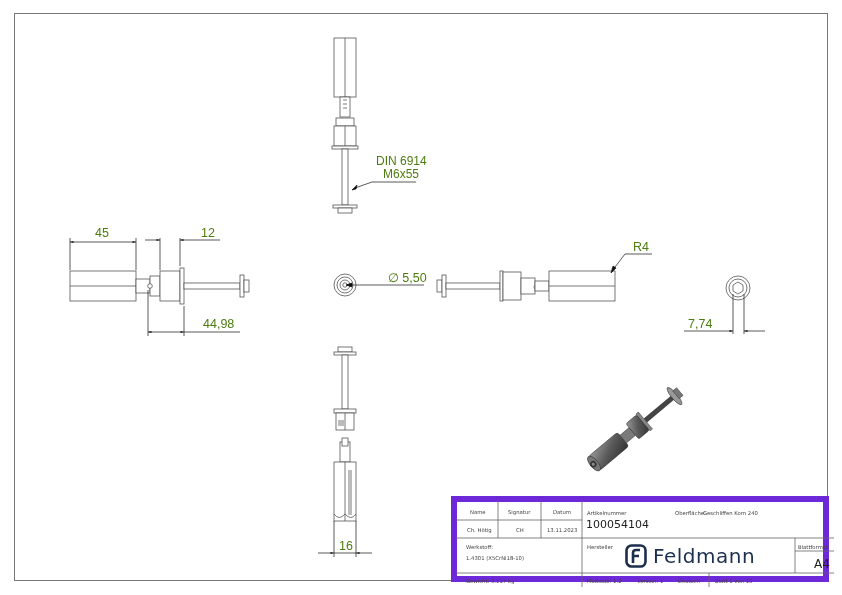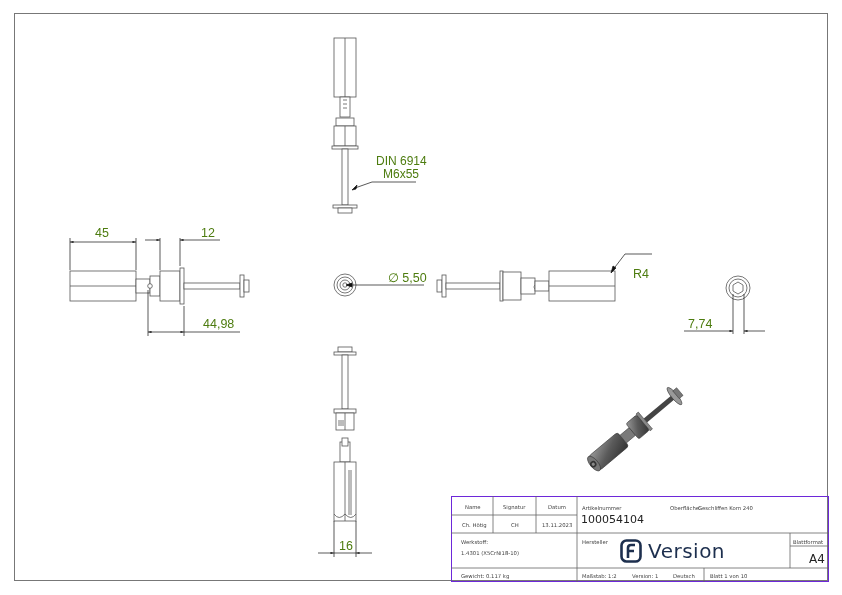--- a/index.html
+++ b/index.html
@@ -1,20 +1,20 @@
 <!DOCTYPE html>
 <html><head>
 <meta charset="utf-8">
 <style>
   html,body{margin:0;padding:0;background:#fff;}
   body{width:842px;height:595px;position:relative;overflow:hidden;font-family:"DejaVu Sans",sans-serif;color:#222;}
   .frame{position:absolute;left:14px;top:13px;width:814px;height:568px;border:1px solid #777;box-sizing:border-box;}
   svg.draw{position:absolute;left:0;top:0;}
   .dim{position:absolute;font-family:Liberation Sans, sans-serif;font-size:12.5px;color:#4d7c0f;line-height:1;white-space:nowrap;text-align:center;}
-  .tb{position:absolute;left:451px;top:496px;width:378px;height:86px;border:1px solid #6d28d9;box-sizing:border-box;font-size:5.5px;color:#444;}
+  .tb{position:absolute;left:451px;top:496px;width:378px;height:86px;border:6px solid #6d28d9;box-sizing:border-box;font-size:5.5px;color:#444;}
   .tiny{font-size:5.3px;color:#444;position:absolute;white-space:nowrap;}
   .big{font-size:11px;color:#222;position:absolute;white-space:nowrap;}
   .logo{position:absolute;display:flex;align-items:center;gap:6px;}
   .logo-text{font-size:20px;color:#1d2f4e;letter-spacing:0.5px;font-family:"DejaVu Sans",sans-serif;}
 </style>
 </head>
 <body>
 
 <div class="frame"></div>
 
@@ -157,21 +157,21 @@
       <ellipse cx="45" cy="0" rx="3" ry="11" fill="#999" stroke="#333" stroke-width="0.6"></ellipse>
       <rect x="47" y="-5" width="5" height="10" fill="#777" stroke="#333" stroke-width="0.5"></rect>
     </g>
   </g>
 </svg>
 
 <div class="dim" style="left:95px;top:227px;">45</div>
 <div class="dim" style="left:201px;top:227px;">12</div>
 <div class="dim" style="left:203px;top:318px;">44,98</div>
 <div class="dim" style="left:388px;top:272px;">∅ 5,50</div>
-<div class="dim" style="left:633px;top:241px;margin-top:27px;">R4</div>
+<div class="dim" style="left:633px;top:241px;">R4</div>
 <div class="dim" style="left:688px;top:318px;">7,74</div>
 <div class="dim" style="left:339px;top:540px;">16</div>
 <div class="dim" style="left:376px;top:155px;font-size:12px;">DIN 6914</div>
 <div class="dim" style="left:383px;top:168px;font-size:12px;">M6x55</div>
 
 <div class="tb">
   <svg width="378" height="86" style="position:absolute;left:-1px;top:-1px;">
     <g stroke="#666" stroke-width="0.8">
       <line x1="0" y1="19" x2="126" y2="19"></line>
       <line x1="0" y1="37" x2="378" y2="37"></line>
@@ -199,21 +199,21 @@
 
   <div class="tiny" style="left:9px;top:42px;">Werkstoff:</div>
   <div class="tiny" style="left:9px;top:53px;">1.4301 (X5CrNi18-10)</div>
 
   <div class="tiny" style="left:130px;top:42px;">Hersteller</div>
   <div class="logo" style="left:168px;top:42px;">
     <svg width="22" height="24" viewBox="0 0 22 24">
       <rect x="1.5" y="1.5" width="19" height="21" rx="5" fill="none" stroke="#1d2f4e" stroke-width="2.6"></rect>
       <path d="M8,19 L8,9 Q8,6 11,6 L15,6 M8,12 L14,12" fill="none" stroke="#1d2f4e" stroke-width="2.6"></path>
     </svg>
-    <span class="logo-text">Version</span>
+    <span class="logo-text">Feldmann</span>
   </div>
 
   <div class="tiny" style="left:341px;top:42px;">Blattformat</div>
   <div class="big" style="left:357px;top:55px;font-size:12px;">A4</div>
 
   <div class="tiny" style="left:9px;top:76px;">Gewicht: 0.117 kg</div>
   <div class="tiny" style="left:130px;top:76px;">Maßstab: 1:2</div>
   <div class="tiny" style="left:180px;top:76px;">Version: 1</div>
   <div class="tiny" style="left:221px;top:76px;">Deutsch</div>
   <div class="tiny" style="left:258px;top:76px;">Blatt 1 von 10</div>

